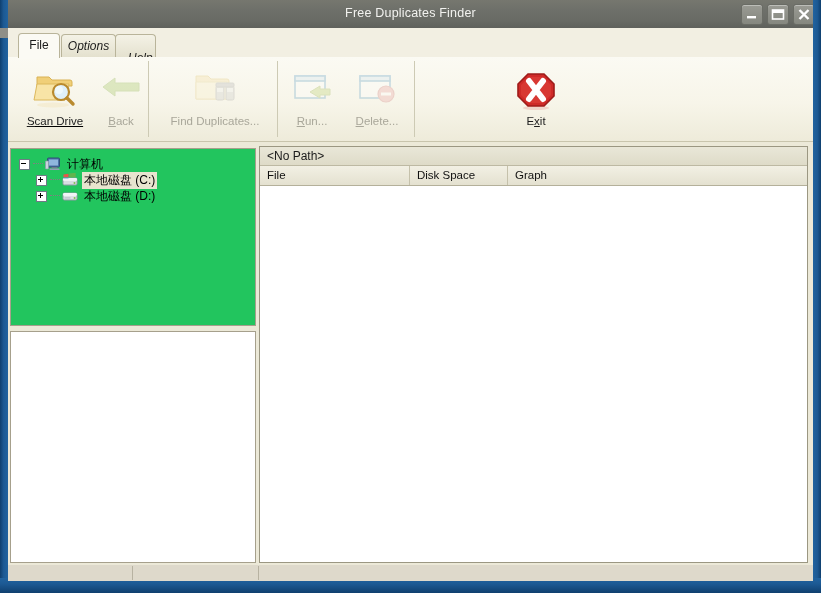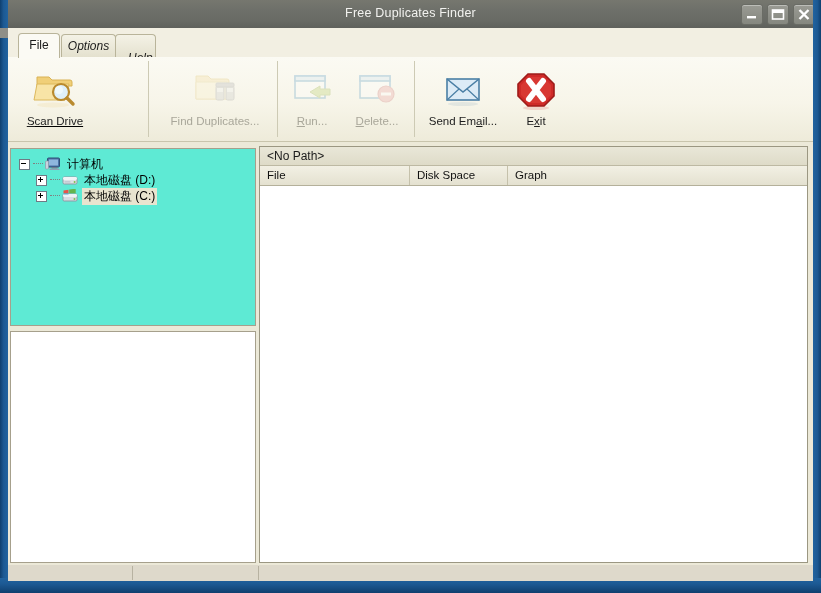--- a/index.html
+++ b/index.html
@@ -153,21 +153,21 @@
   }
   .rbtn.disabled .rlabel { color: #a9a79a; }
   .rbtn.disabled .glyph  { opacity: .30; }
   .acc { text-decoration: underline; }
 
   
   #tree-panel {
     position: absolute;
     left: 10px; top: 148px;
     width: 246px; height: 178px;
-    background: #5eead4;
+    background: #22c55e;
     border: 1px solid #a6a08c;
     box-sizing: border-box;
     overflow: hidden;
   }
   #lower-left-panel {
     position: absolute;
     left: 10px; top: 331px;
     width: 246px; height: 232px;
     background: #ffffff;
     border: 1px solid #a6a08c;
@@ -338,20 +338,28 @@
           <path d="M4 18 h32 l-4 16 H1 Z" fill="#f8e4a6" stroke="#dcb85c" stroke-width="1"></path>
           <circle cx="28" cy="26" r="8" fill="#dff0f9" stroke="#b98a2e" stroke-width="2.2"></circle>
           <circle cx="26" cy="24" r="4" fill="#f2fafd" opacity=".85"></circle>
           <path d="M34 32 l6 6" stroke="#b98a2e" stroke-width="3.4" stroke-linecap="round"></path>
           <ellipse cx="20" cy="39" rx="16" ry="2.4" fill="#f0cf78" opacity=".18"></ellipse>
         </svg>
       </div>
       <div class="rlabel"><span class="acc">S</span>can Drive</div>
     </div>
 
+    <div class="rbtn disabled" style="left:86px; width:54px;">
+      <div class="glyph">
+        <svg width="44" height="44" viewBox="0 0 44 44">
+          <path d="M4 21 L16 12 V17 H40 V25 H16 V30 Z" fill="#9fc45a" stroke="#86ad42" stroke-width="1"></path>
+        </svg>
+      </div>
+      <div class="rlabel"><span class="acc">B</span>ack</div>
+    </div>
 
     <div class="ribbon-sep" style="left:140px;"></div>
 
     <div class="rbtn disabled" style="left:145px; width:124px;">
       <div class="glyph">
         <svg width="46" height="44" viewBox="0 0 46 44">
           <path d="M4 10 h12 l3 3 h16 a2 2 0 0 1 2 2 v18 H4 Z" fill="#f3dc9d" stroke="#dcbf68" stroke-width="1"></path>
           <path d="M4 16 h31 v17 H4 Z" fill="#fbf0c9" stroke="#e2cd86" stroke-width="1"></path>
           <rect x="24" y="20" width="8" height="14" rx="1.5" fill="#c9c9c9" stroke="#9e9e9e"></rect>
           <rect x="34" y="20" width="8" height="14" rx="1.5" fill="#c9c9c9" stroke="#9e9e9e"></rect>
@@ -383,31 +391,20 @@
           <rect x="5" y="10" width="30" height="5" fill="#cfe4f2" stroke="#5b9bc4" stroke-width="1.6"></rect>
           <circle cx="31" cy="28" r="8" fill="#e9a0a0" stroke="#d07d7d" stroke-width="1.2"></circle>
           <rect x="26" y="26.5" width="10" height="3" fill="#ffffff"></rect>
         </svg>
       </div>
       <div class="rlabel"><span class="acc">D</span>elete...</div>
     </div>
 
     <div class="ribbon-sep" style="left:406px;"></div>
 
-    <div class="rbtn" style="left:412px; width:86px;">
-      <div class="glyph">
-        <svg width="44" height="44" viewBox="0 0 44 44">
-          <rect x="6" y="13" width="32" height="21" fill="#dcebf6" stroke="#4a7fa5" stroke-width="1.6"></rect>
-          <path d="M6 13 L22 26 L38 13" fill="none" stroke="#4a7fa5" stroke-width="1.6"></path>
-          <path d="M6 34 L18 23 M38 34 L26 23" fill="none" stroke="#4a7fa5" stroke-width="1.2"></path>
-          <ellipse cx="22" cy="38" rx="15" ry="2" fill="#4a7fa5" opacity=".12"></ellipse>
-        </svg>
-      </div>
-      <div class="rlabel">Send Em<span class="acc">a</span>il...</div>
-    </div>
 
     <div class="rbtn" style="left:498px; width:60px;">
       <div class="glyph">
         <svg width="44" height="44" viewBox="0 0 44 44">
           <polygon points="14,8 30,8 40,18 40,30 30,40 14,40 4,30 4,18" fill="#cf2a28" stroke="#9e1c1a" stroke-width="1.6"></polygon>
           <polygon points="15,11 29,11 37,19 37,29 29,37 15,37 7,29 7,19" fill="#e0433c" opacity=".55"></polygon>
           <path d="M15 15 L29 33 M29 15 L15 33" stroke="#ffffff" stroke-width="6" stroke-linecap="round"></path>
           <ellipse cx="22" cy="42" rx="13" ry="2" fill="#cf2a28" opacity=".15"></ellipse>
         </svg>
       </div>
@@ -424,52 +421,52 @@
         <span class="t-icon">
           <svg width="16" height="14" viewBox="0 0 16 14">
             <rect x="2.5" y="1" width="12" height="9" rx="1" fill="#4a73a8" stroke="#2f4e75"></rect>
             <rect x="4" y="2.5" width="9" height="6" fill="#8fb6dd"></rect>
             <rect x="6.5" y="10" width="6" height="1.6" fill="#6d7b8c"></rect>
             <rect x="4.5" y="11.6" width="10" height="1.4" rx=".5" fill="#90a0b2"></rect>
             <rect x="0.5" y="4" width="3" height="8" rx=".6" fill="#c9d3de" stroke="#8d9aa8" stroke-width=".7"></rect>
           </svg>
         </span>
         <span class="t-label">计算机</span>
-      </div>
-
-      <div class="tree-row" style="padding-left:17px;">
-        <div class="expander plus"></div>
-        <div class="dotline"></div>
-        <span class="t-icon">
-          <svg width="16" height="14" viewBox="0 0 16 14">
-            <rect x="1" y="4" width="14" height="7" rx="1.4" fill="#dde2e6" stroke="#8f9aa5"></rect>
-            <rect x="1" y="4" width="14" height="3" rx="1.4" fill="#f1f4f6"></rect>
-            <rect x="2.5" y="8.3" width="6" height="1.2" fill="#b9c2ca"></rect>
-            <circle cx="12.6" cy="8.9" r="1" fill="#7fbf4f"></circle>
-          </svg>
-        </span>
-        <span class="t-label">本地磁盘 (D:)</span>
       </div>
 
       <div class="tree-row" style="padding-left:17px;">
         <div class="expander plus"></div>
         <div class="dotline"></div>
         <span class="t-icon">
           <svg width="16" height="14" viewBox="0 0 16 14">
             <rect x="1" y="5" width="14" height="7" rx="1.2" fill="#d8dde2" stroke="#8f9aa5"></rect>
             <rect x="1" y="5" width="14" height="3" rx="1.2" fill="#eef2f5"></rect>
             <circle cx="12.5" cy="10" r="1" fill="#7fbf4f"></circle>
             <path d="M1.5 1.5 l5 -.8 v3.6 h-5 Z" fill="#e8544a"></path>
             <path d="M7.2 .6 l6.5 -1 v4.6 h-6.5 Z" fill="#63b44e"></path>
             <path d="M1.5 5.4 v-.7 h5 v.7 Z" fill="#3d8ed4"></path>
           </svg>
         </span>
         <span class="t-label selected">本地磁盘 (C:)</span>
       </div>
 
+      <div class="tree-row" style="padding-left:17px;">
+        <div class="expander plus"></div>
+        <div class="dotline"></div>
+        <span class="t-icon">
+          <svg width="16" height="14" viewBox="0 0 16 14">
+            <rect x="1" y="4" width="14" height="7" rx="1.4" fill="#dde2e6" stroke="#8f9aa5"></rect>
+            <rect x="1" y="4" width="14" height="3" rx="1.4" fill="#f1f4f6"></rect>
+            <rect x="2.5" y="8.3" width="6" height="1.2" fill="#b9c2ca"></rect>
+            <circle cx="12.6" cy="8.9" r="1" fill="#7fbf4f"></circle>
+          </svg>
+        </span>
+        <span class="t-label">本地磁盘 (D:)</span>
+      </div>
+
 
     </div>
   </div>
 
   <div id="lower-left-panel"></div>
 
   <div id="list-panel">
     <div id="path-bar">&lt;No Path&gt;</div>
     <div id="col-header">
       <div class="col" id="col-file">File</div>

